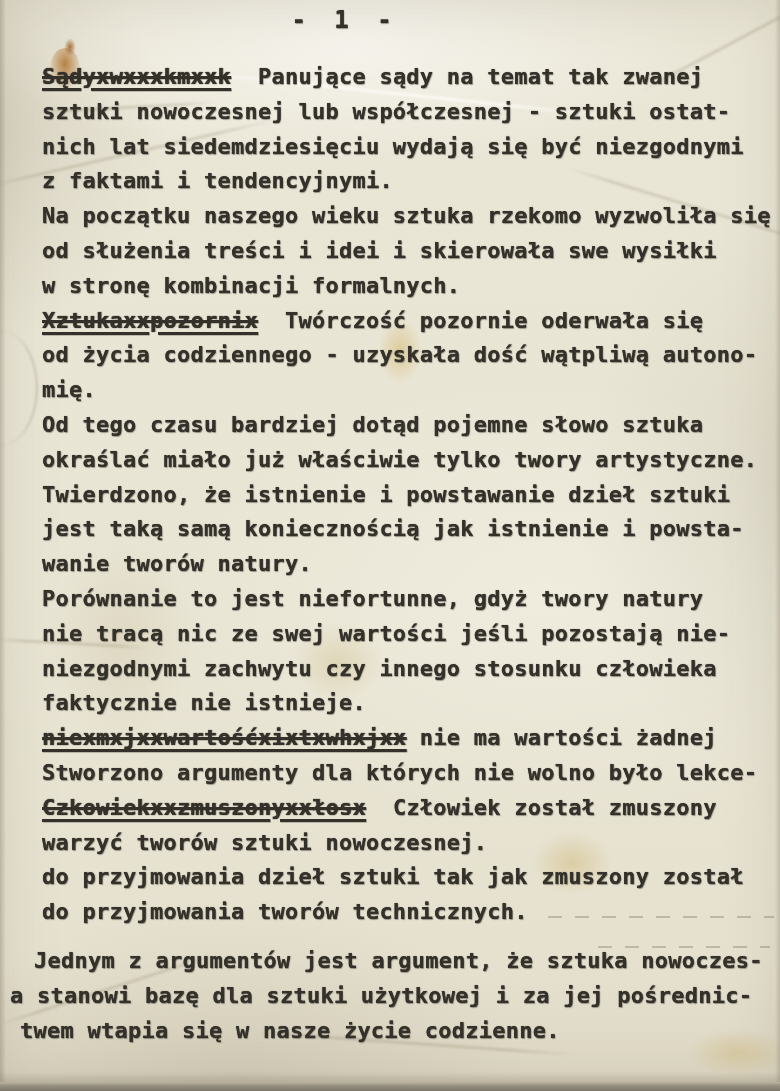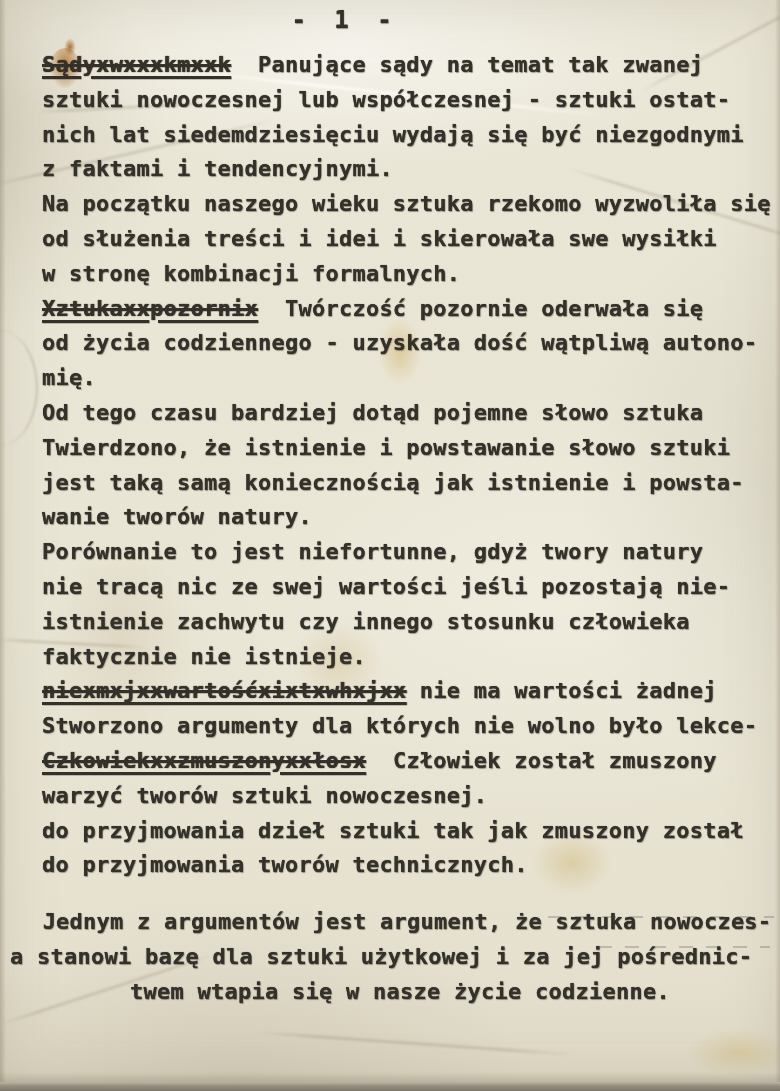--- a/index.html
+++ b/index.html
@@ -16,21 +16,21 @@
       linear-gradient(180deg,#eae6d6 0%, #e9e5d4 55%, #e6e1cf 88%, #ddd7c4 99%);
     box-shadow:inset 0 0 60px rgba(110,100,75,0.18);
     font-family:"DejaVu Sans Mono","Liberation Mono",monospace;
   }
   .content{position:absolute;left:0;top:0;width:780px;}
   .page-number{
     position:absolute;left:0;top:6px;width:690px;text-align:center;
     font-size:24px;font-weight:bold;letter-spacing:7px;
     color:#34312a;text-shadow:0 0 0.8px rgba(45,42,35,0.9),0.6px 0.5px 1px rgba(45,42,35,0.4);
   }
-  .lines{position:absolute;left:0;top:48px;width:780px;}
+  .lines{position:absolute;left:0;top:60px;width:780px;}
   .line{
     height:34.8px;line-height:34.8px;margin-left:42px;white-space:pre;
     font-size:22px;font-weight:bold;letter-spacing:0.25px;
     color:#34312a;
     text-shadow:0 0 0.8px rgba(45,42,35,0.85),0.7px 0.5px 1px rgba(45,42,35,0.4);
   }
   .struck{
     text-decoration-line:underline line-through;
     text-decoration-thickness:2.5px;
     text-underline-offset:4px;
@@ -113,36 +113,37 @@
         <div class="line"><span>sztuki nowoczesnej lub współczesnej - sztuki ostat-</span></div>
         <div class="line"><span>nich lat siedemdziesięciu wydają się być niezgodnymi</span></div>
         <div class="line"><span>z faktami i tendencyjnymi.</span></div>
         <div class="line"><span>Na początku naszego wieku sztuka rzekomo wyzwoliła się</span></div>
         <div class="line"><span>od służenia treści i idei i skierowała swe wysiłki</span></div>
         <div class="line"><span>w stronę kombinacji formalnych.</span></div>
         <div class="line"><span class="struck">Xztukaxxpozornix</span><span>  Twórczość pozornie oderwała się</span></div>
         <div class="line"><span>od życia codziennego - uzyskała dość wątpliwą autono-</span></div>
         <div class="line"><span>mię.</span></div>
         <div class="line"><span>Od tego czasu bardziej dotąd pojemne słowo sztuka</span></div>
-        <div class="line"><span>Twierdzono, że istnienie i powstawanie słowo sztuki</span></div>
+        <div class="line"><span>okraślać miało już właściwie tylko twory artystyczne.</span></div>
+        <div class="line"><span>Twierdzono, że istnienie i powstawanie dzieł sztuki</span></div>
         <div class="line"><span>jest taką samą koniecznością jak istnienie i powsta-</span></div>
         <div class="line"><span>wanie tworów natury.</span></div>
         <div class="line"><span>Porównanie to jest niefortunne, gdyż twory natury</span></div>
         <div class="line"><span>nie tracą nic ze swej wartości jeśli pozostają nie-</span></div>
-        <div class="line"><span>istnienie zachwytu czy innego stosunku człowieka</span></div>
+        <div class="line"><span>niezgodnymi zachwytu czy innego stosunku człowieka</span></div>
         <div class="line"><span>faktycznie nie istnieje.</span></div>
         <div class="line"><span class="struck">niexmxjxxwartośćxixtxwhxjxx</span><span> nie ma wartości żadnej</span></div>
         <div class="line"><span>Stworzono argumenty dla których nie wolno było lekce-</span></div>
         <div class="line"><span class="struck">Czkowiekxxzmuszonyxxłosx</span><span>  Człowiek został zmuszony</span></div>
         <div class="line"><span>warzyć tworów sztuki nowoczesnej.</span></div>
         <div class="line"><span>do przyjmowania dzieł sztuki tak jak zmuszony został</span></div>
         <div class="line"><span>do przyjmowania tworów technicznych.</span></div>
-        <div class="line" style="margin-left: 34px; margin-top: 22px; text-align: center;"><span>Jednym z argumentów jest argument, że sztuka nowoczes-</span></div>
+        <div class="line" style="margin-left: 34px; margin-top: 14px;"><span>Jednym z argumentów jest argument, że sztuka nowoczes-</span></div>
         <div class="line" style="margin-left: 10px;"><span>a stanowi bazę dla sztuki użytkowej i za jej pośrednic-</span></div>
-        <div class="line" style="margin-left: 20px; text-align: center;"><span>twem wtapia się w nasze życie codzienne.</span></div>
+        <div class="line" style="margin-left: 20px;"><span>twem wtapia się w nasze życie codzienne.</span></div>
       </div>
   </div>
 
   <div class="edge-left"></div>
   <div class="edge-right"></div>
   <div class="edge-bottom-shadow"></div>
   <div class="edge-bottom"></div>
 </div>
 
 </body></html>

